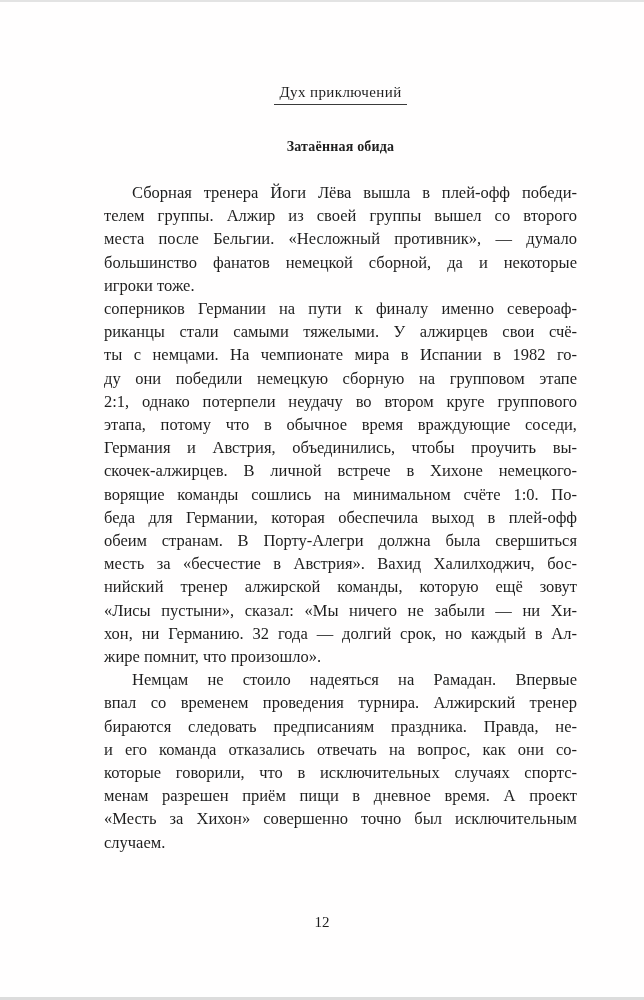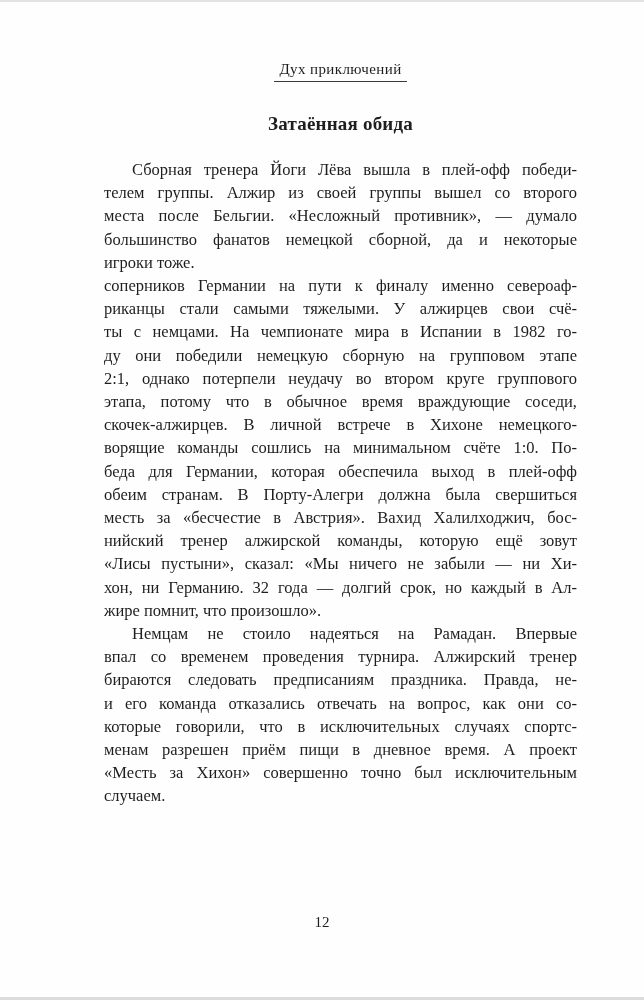--- a/index.html
+++ b/index.html
@@ -22,31 +22,32 @@
   .text-block {
     position: absolute;
     left: 104px;
     top: 58px;
     width: 473px;
   }
   .running-head {
     text-align: center;
     font-size: 15px;
     line-height: 18px;
+    margin-top: 23px;
   }
   .running-head .rh-inner {
     display: inline-block;
     padding: 0 5px 3px 5px;
     border-bottom: 1px solid #3a3a3a;
     letter-spacing: 0.4px;
   }
   .chapter-title {
     margin: 29px 0 0 0;
     text-align: center;
-    font-size: 19px;
+    font-size: 14px;
     font-weight: 600;
     letter-spacing: 0.2px;
     line-height: 26px;
   }
   .body-text {
     margin-top: 21px;
     font-size: 16.5px;
     line-height: 23.2px;
   }
   .para {
@@ -96,20 +97,21 @@
         <div class="line last">игроки тоже.</div>
       </div>
 
       <div class="para">
         <div class="line">соперников Германии на пути к финалу именно североаф-</div>
         <div class="line">риканцы стали самыми тяжелыми. У алжирцев свои счё-</div>
         <div class="line">ты с немцами. На чемпионате мира в Испании в 1982 го-</div>
         <div class="line">ду они победили немецкую сборную на групповом этапе</div>
         <div class="line">2:1, однако потерпели неудачу во втором круге группового</div>
         <div class="line">этапа, потому что в обычное время враждующие соседи,</div>
+        <div class="line">Германия и Австрия, объединились, чтобы проучить вы-</div>
         <div class="line">скочек-алжирцев. В личной встрече в Хихоне немецкого-</div>
         <div class="line">ворящие команды сошлись на минимальном счёте 1:0. По-</div>
         <div class="line">беда для Германии, которая обеспечила выход в плей-офф</div>
         <div class="line">обеим странам. В Порту-Алегри должна была свершиться</div>
         <div class="line">месть за «бесчестие в Австрия». Вахид Халилходжич, бос-</div>
         <div class="line">нийский тренер алжирской команды, которую ещё зовут</div>
         <div class="line">«Лисы пустыни», сказал: «Мы ничего не забыли — ни Хи-</div>
         <div class="line">хон, ни Германию. 32 года — долгий срок, но каждый в Ал-</div>
         <div class="line last">жире помнит, что произошло».</div>
       </div>

